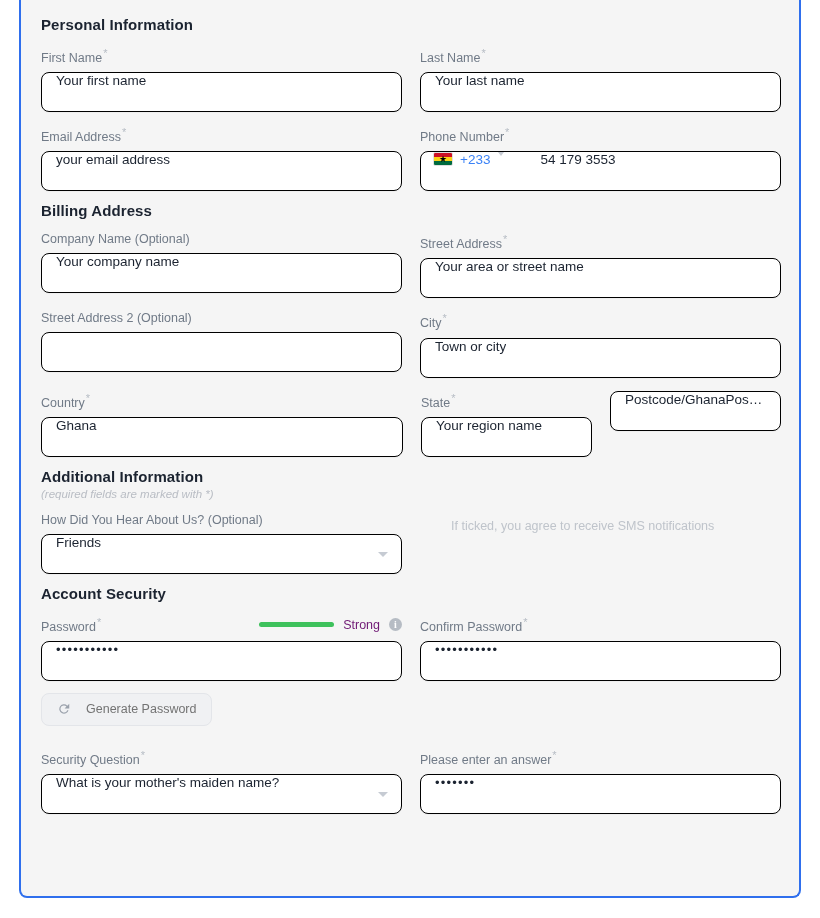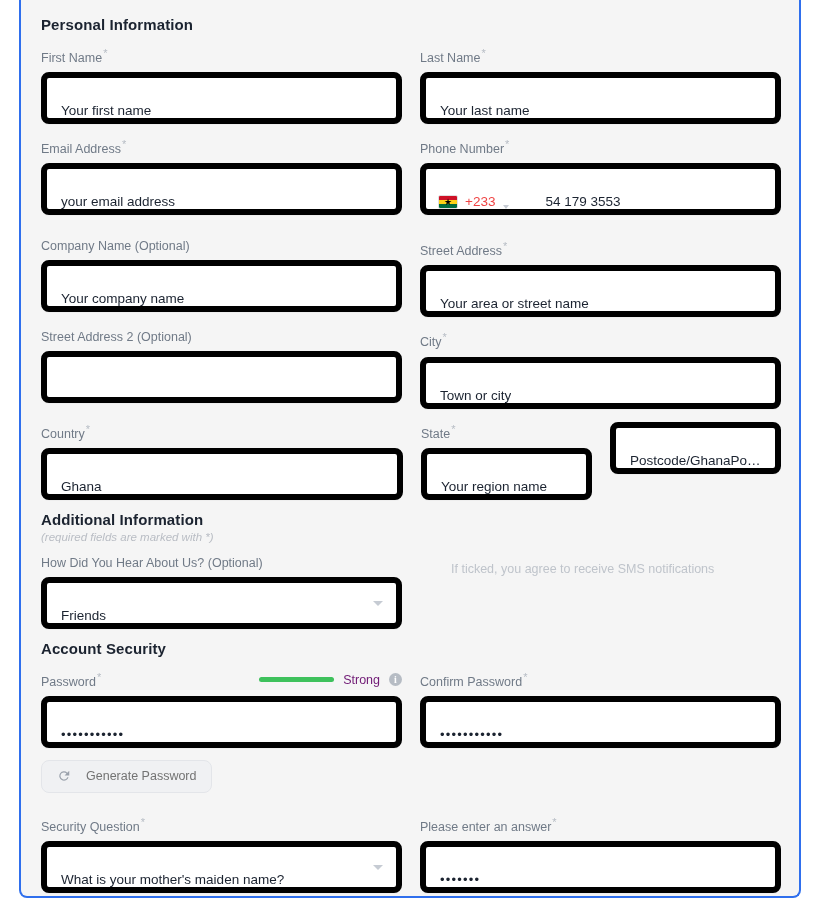--- a/index.html
+++ b/index.html
@@ -57,26 +57,26 @@
     white-space: nowrap;
   }
   .req {
     color: #b6bcc4;
     font-size: 11px;
     vertical-align: super;
     margin-left: 1px;
   }
 
   .input {
-    height: 52px;
+    height: 40px;
     background: #ffffff;
-    border: 6px solid #000000;
+    border: 1px solid #000000;
     border-radius: 8px;
     display: flex;
-    align-items: flex-end;
+    align-items: flex-start;
     padding: 0 14px;
     font-size: 13.5px;
     color: #1b2330;
     box-shadow: 0 1px 1px rgba(16,24,40,.03);
   }
   .input .val { white-space: nowrap; overflow: hidden; text-overflow: ellipsis; }
 
   .select { position: relative; padding-right: 32px; }
   .caret {
     position: absolute;
@@ -100,21 +100,21 @@
   }
   .flag .s { position: absolute; left: 0; right: 0; height: 33.34%; }
   .flag .s1 { top: 0;     background: #ce1126; }
   .flag .s2 { top: 33.3%; background: #fcd116; }
   .flag .s3 { top: 66.6%; background: #006b3f; }
   .flag .star {
     position: absolute; left: 50%; top: 50%;
     transform: translate(-50%,-50%);
     color: #000; font-size: 9px; line-height: 9px;
   }
-  .dialcode { font-size: 13.5px; color: #ef4444; }
+  .dialcode { font-size: 13.5px; color: #3b82f6; }
   .mini-caret {
     width: 0; height: 0;
     border-left: 3.5px solid transparent;
     border-right: 3.5px solid transparent;
     border-top: 4px solid #c6cbd3;
     margin-left: 1px;
   }
   .phone-sep { width: 22px; }
 
   
@@ -235,20 +235,21 @@
               <span class="dialcode">+233</span>
               <span class="mini-caret"></span>
               <span class="phone-sep"></span>
               <span class="val">54 179 3553</span>
             </div>
           </div>
         </div>
       </div>
 
       <div class="s-spacer"></div>
+      <h2 class="section-title">Billing Address</h2>
 
       <div class="row">
         <div class="col">
           <div class="field">
             <div class="label">Company Name (Optional)</div>
             <div class="input">
                 <span class="val">Your company name</span>
               </div>
           </div>
         </div>

